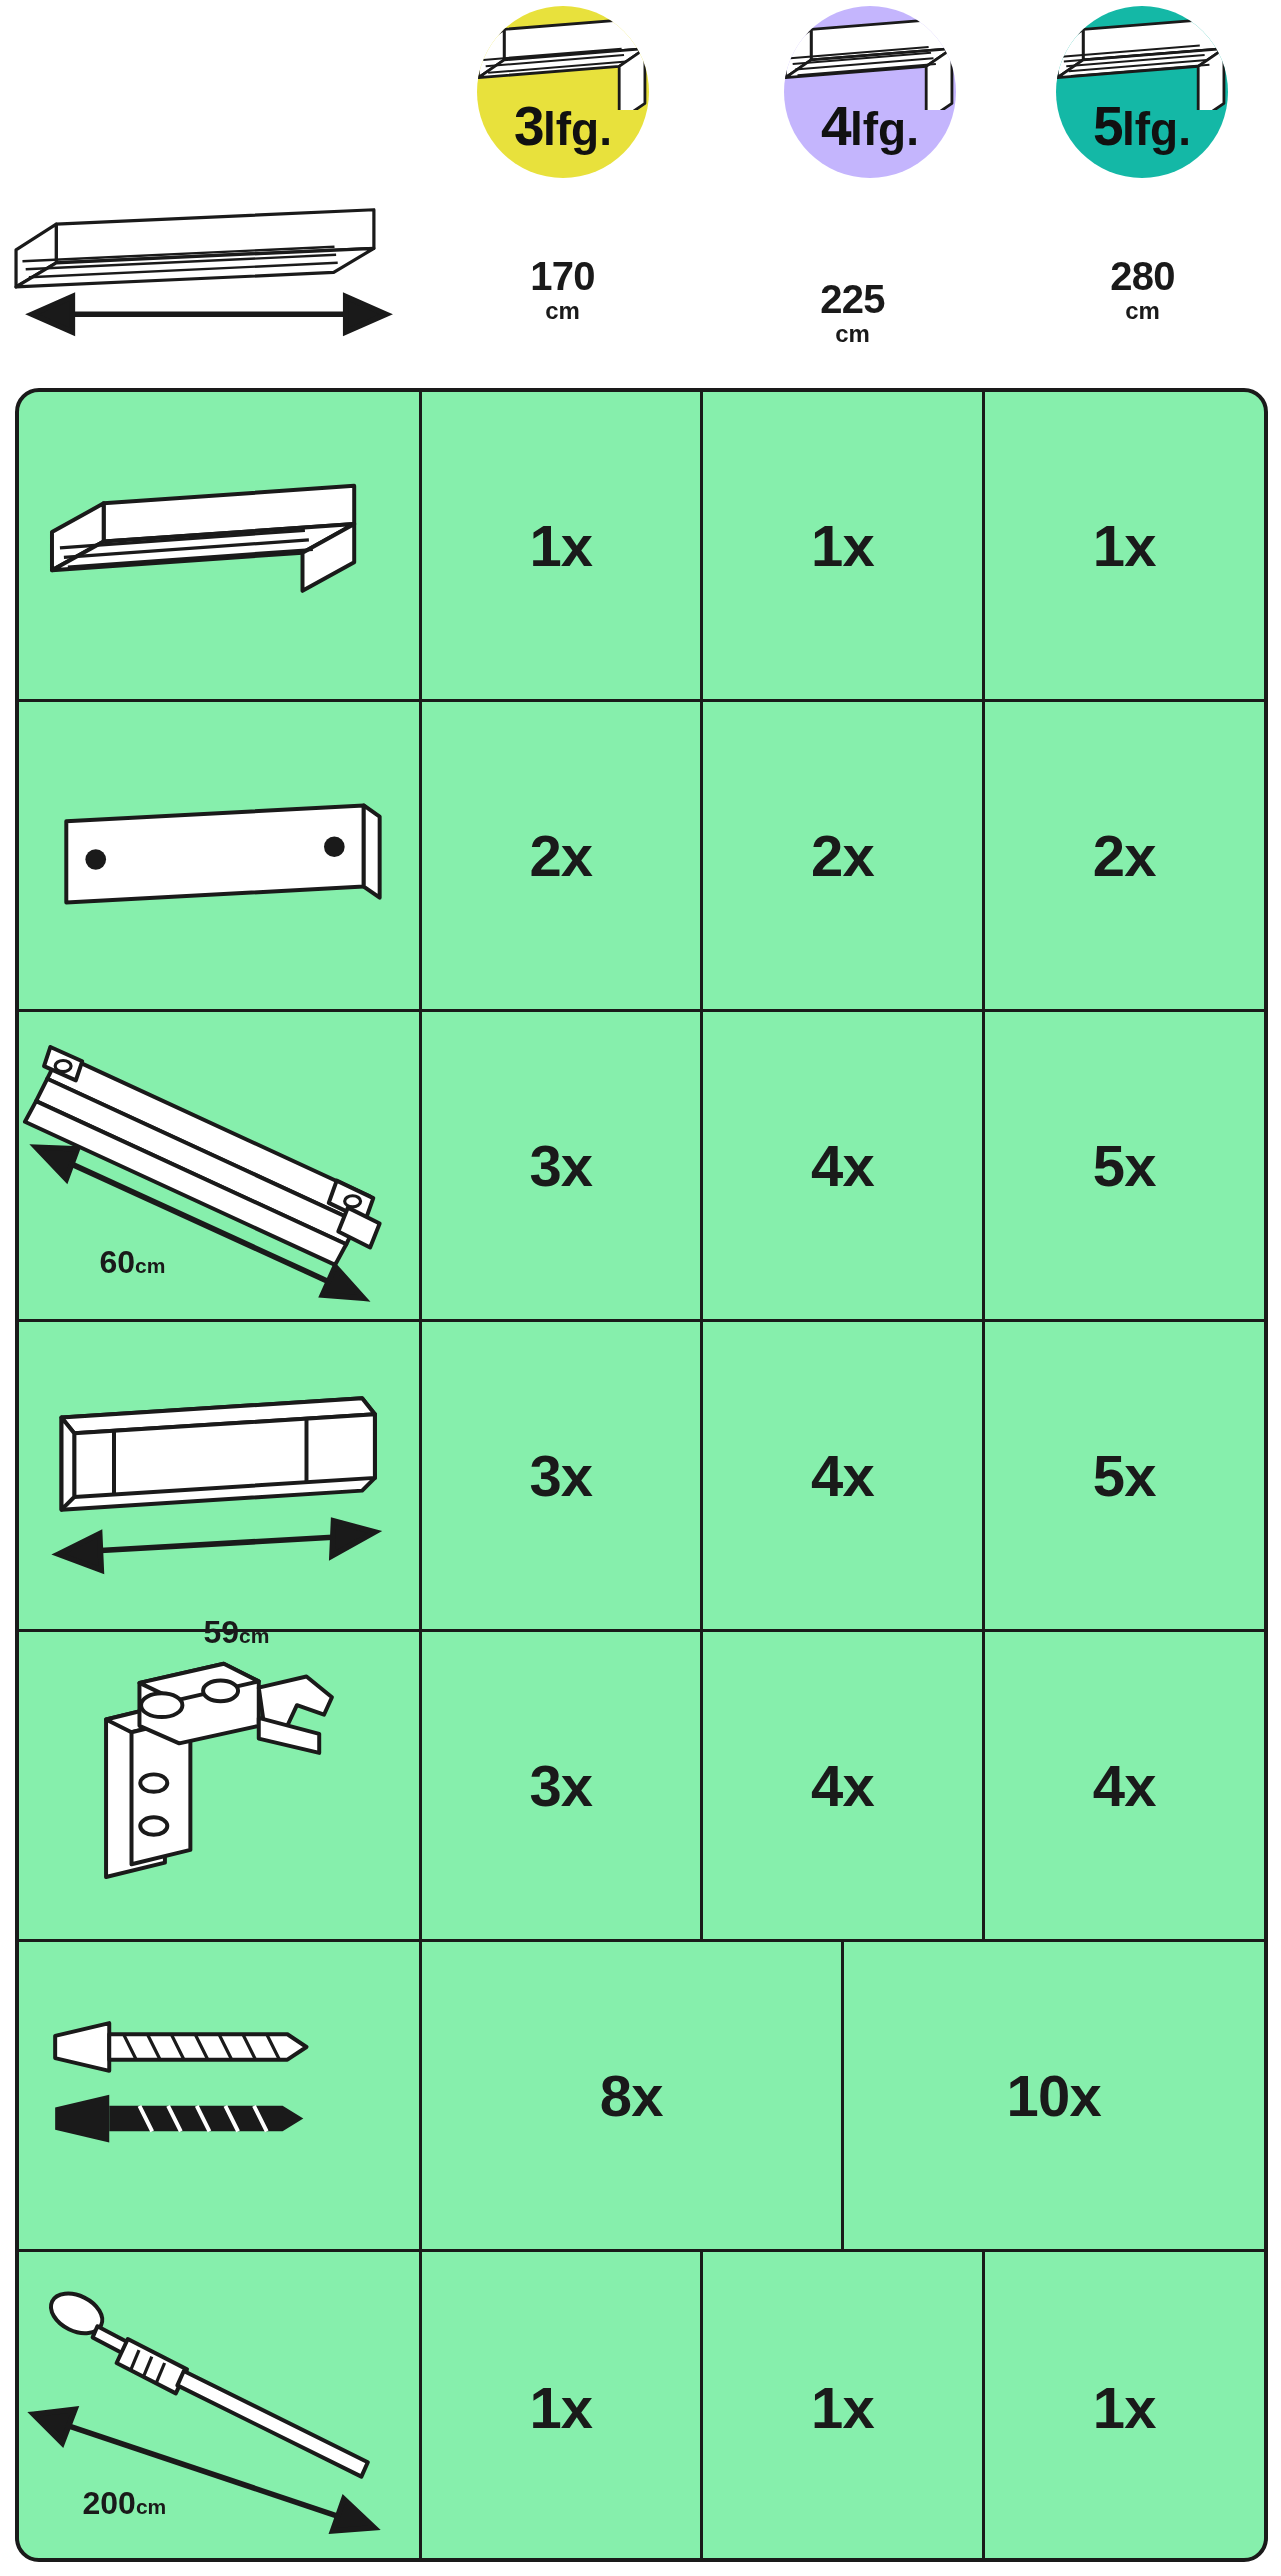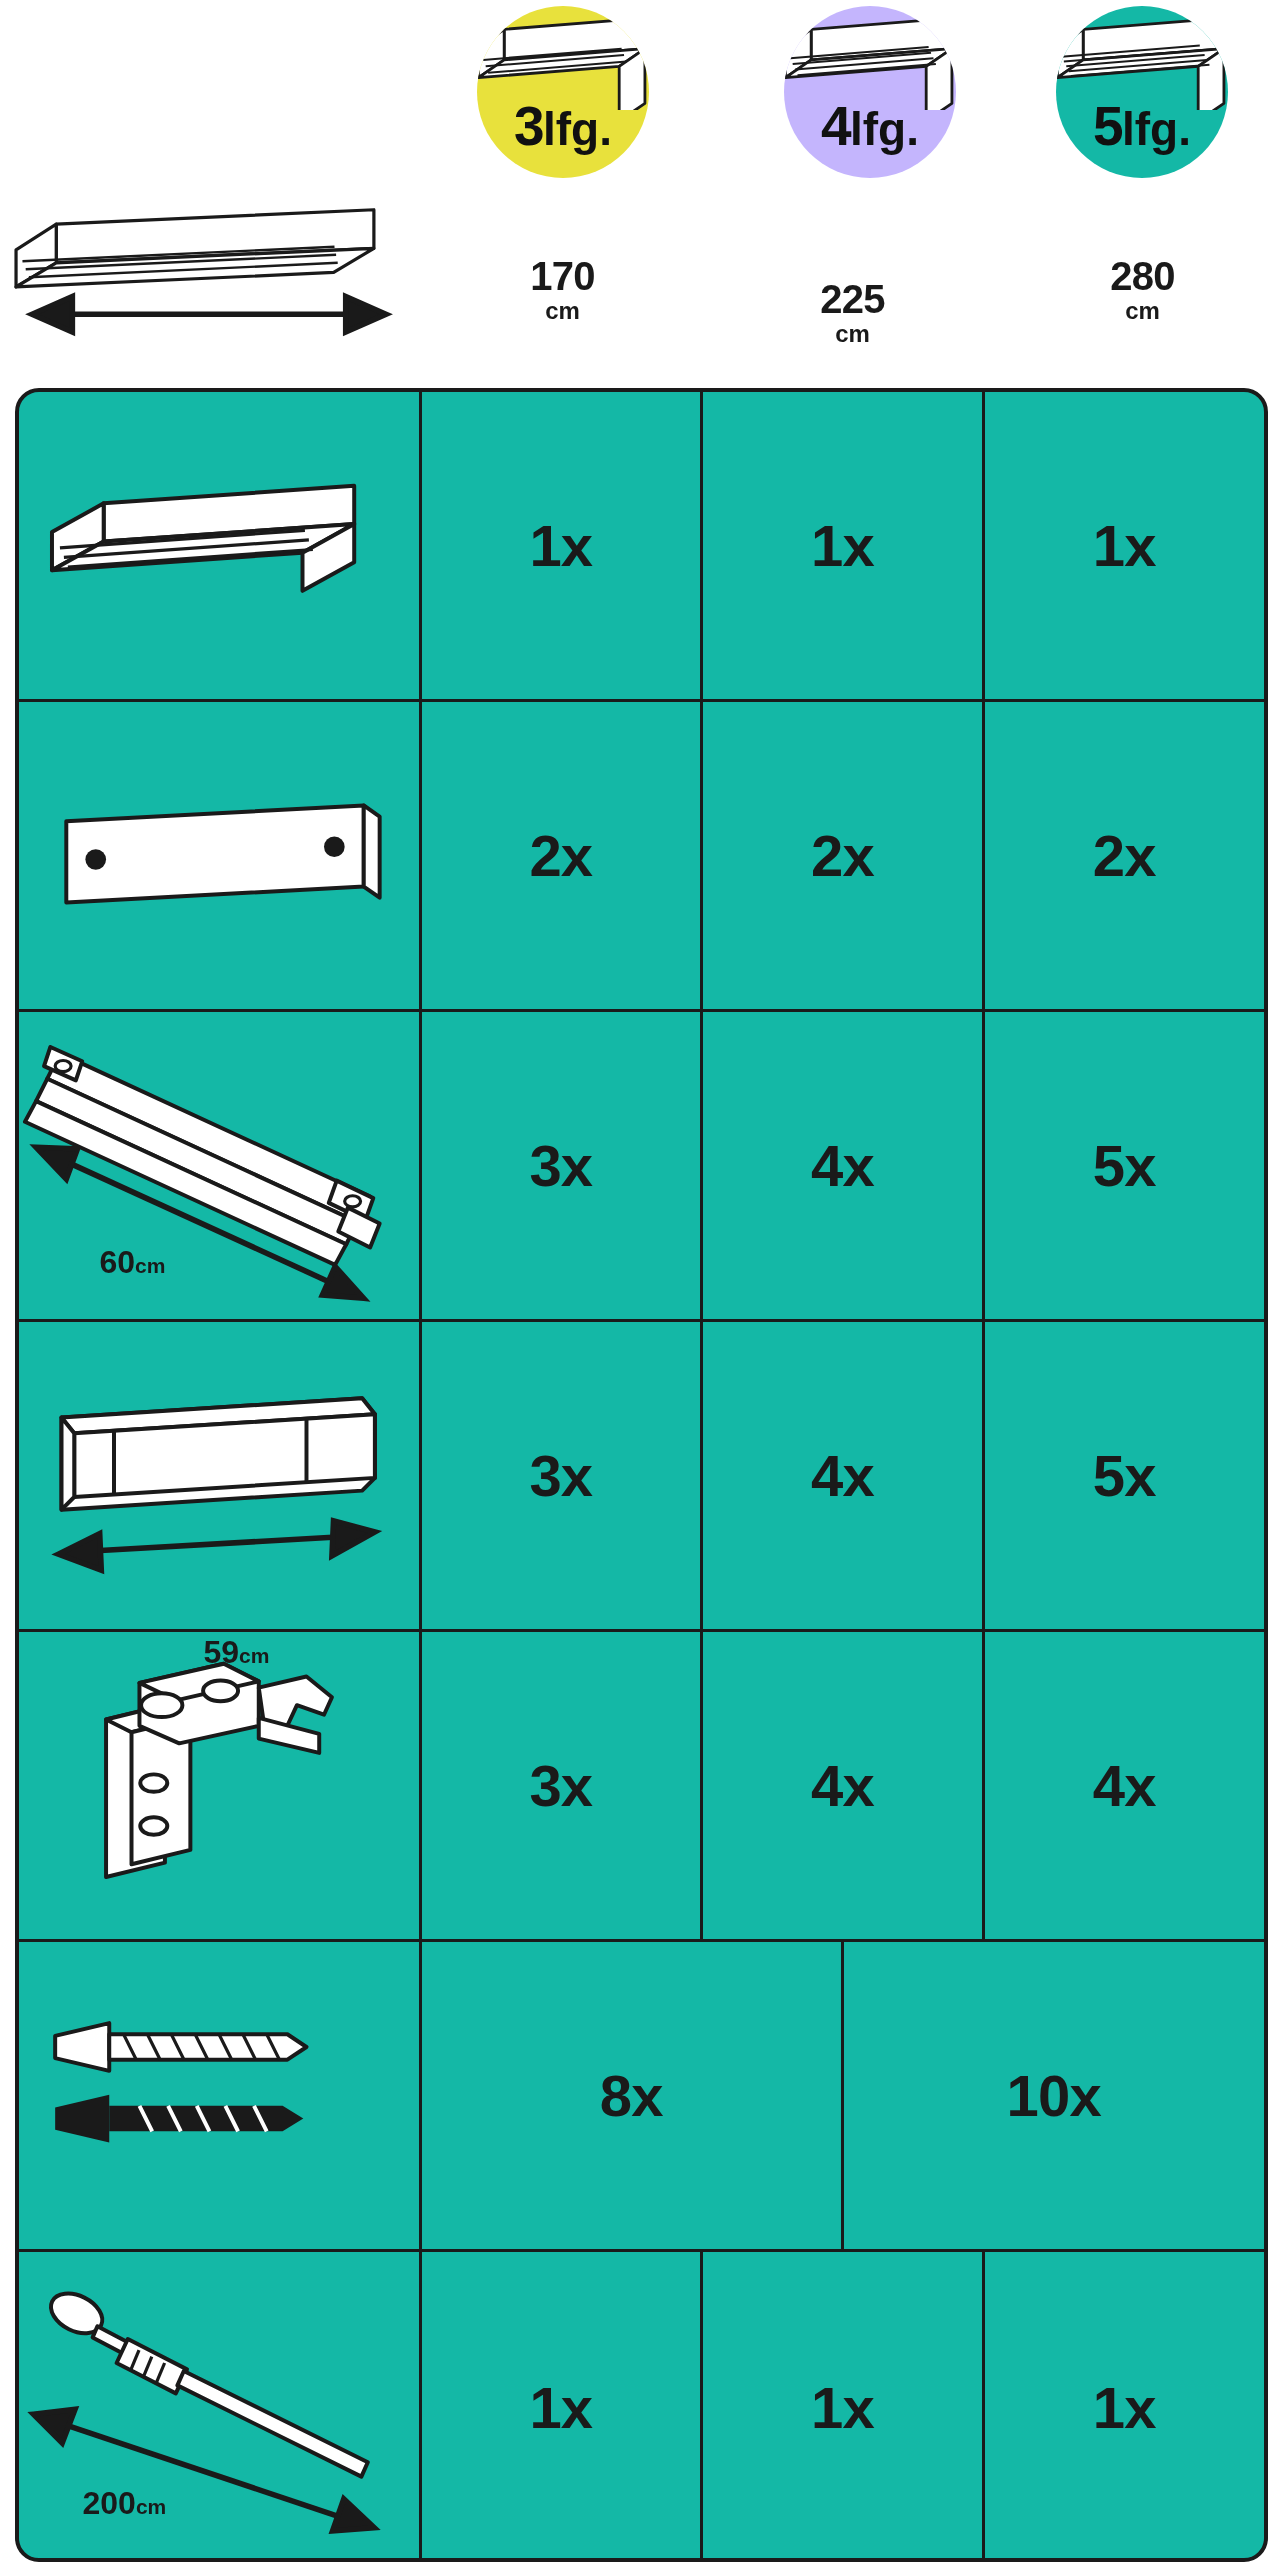--- a/index.html
+++ b/index.html
@@ -88,21 +88,21 @@
   
   .table {
     position: absolute;
     left: 14.5px;
     top: 388px;
     width: 1253px;
     height: 2174px;
     border: 4px solid #1a1a1a;
     border-radius: 24px;
     overflow: hidden;
-    background: #14b8a6;
+    background: #86efac;
   }
   .row {
     display: flex;
     height: 310px;
     border-bottom: 3.2px solid #1a1a1a;
   }
   .row:last-child { border-bottom: none; }
 
   .cell-icon {
     width: 403px;
@@ -130,21 +130,21 @@
 
   .dim-label {
     position: absolute;
     font-weight: bold;
     font-size: 32px;
     white-space: nowrap;
   }
   .dim-label .u { font-size: 21px; }
 
   .dim-60  { left: 81px; top: 232px; }
-  .dim-59  { left: 185px; top: 312px; }
+  .dim-59  { left: 185px; top: 292px; }
   .dim-100 { left: 64px;  top: 233px; }
 </style>
 </head>
 <body>
 
 <div class="header">
 
   <svg class="header-icon" viewBox="0 0 480 200">
     <g fill="#ffffff" stroke="#1a1a1a" stroke-width="4" stroke-linejoin="round">
       <polygon points="60,30 455,12 455,60 60,78"></polygon>

